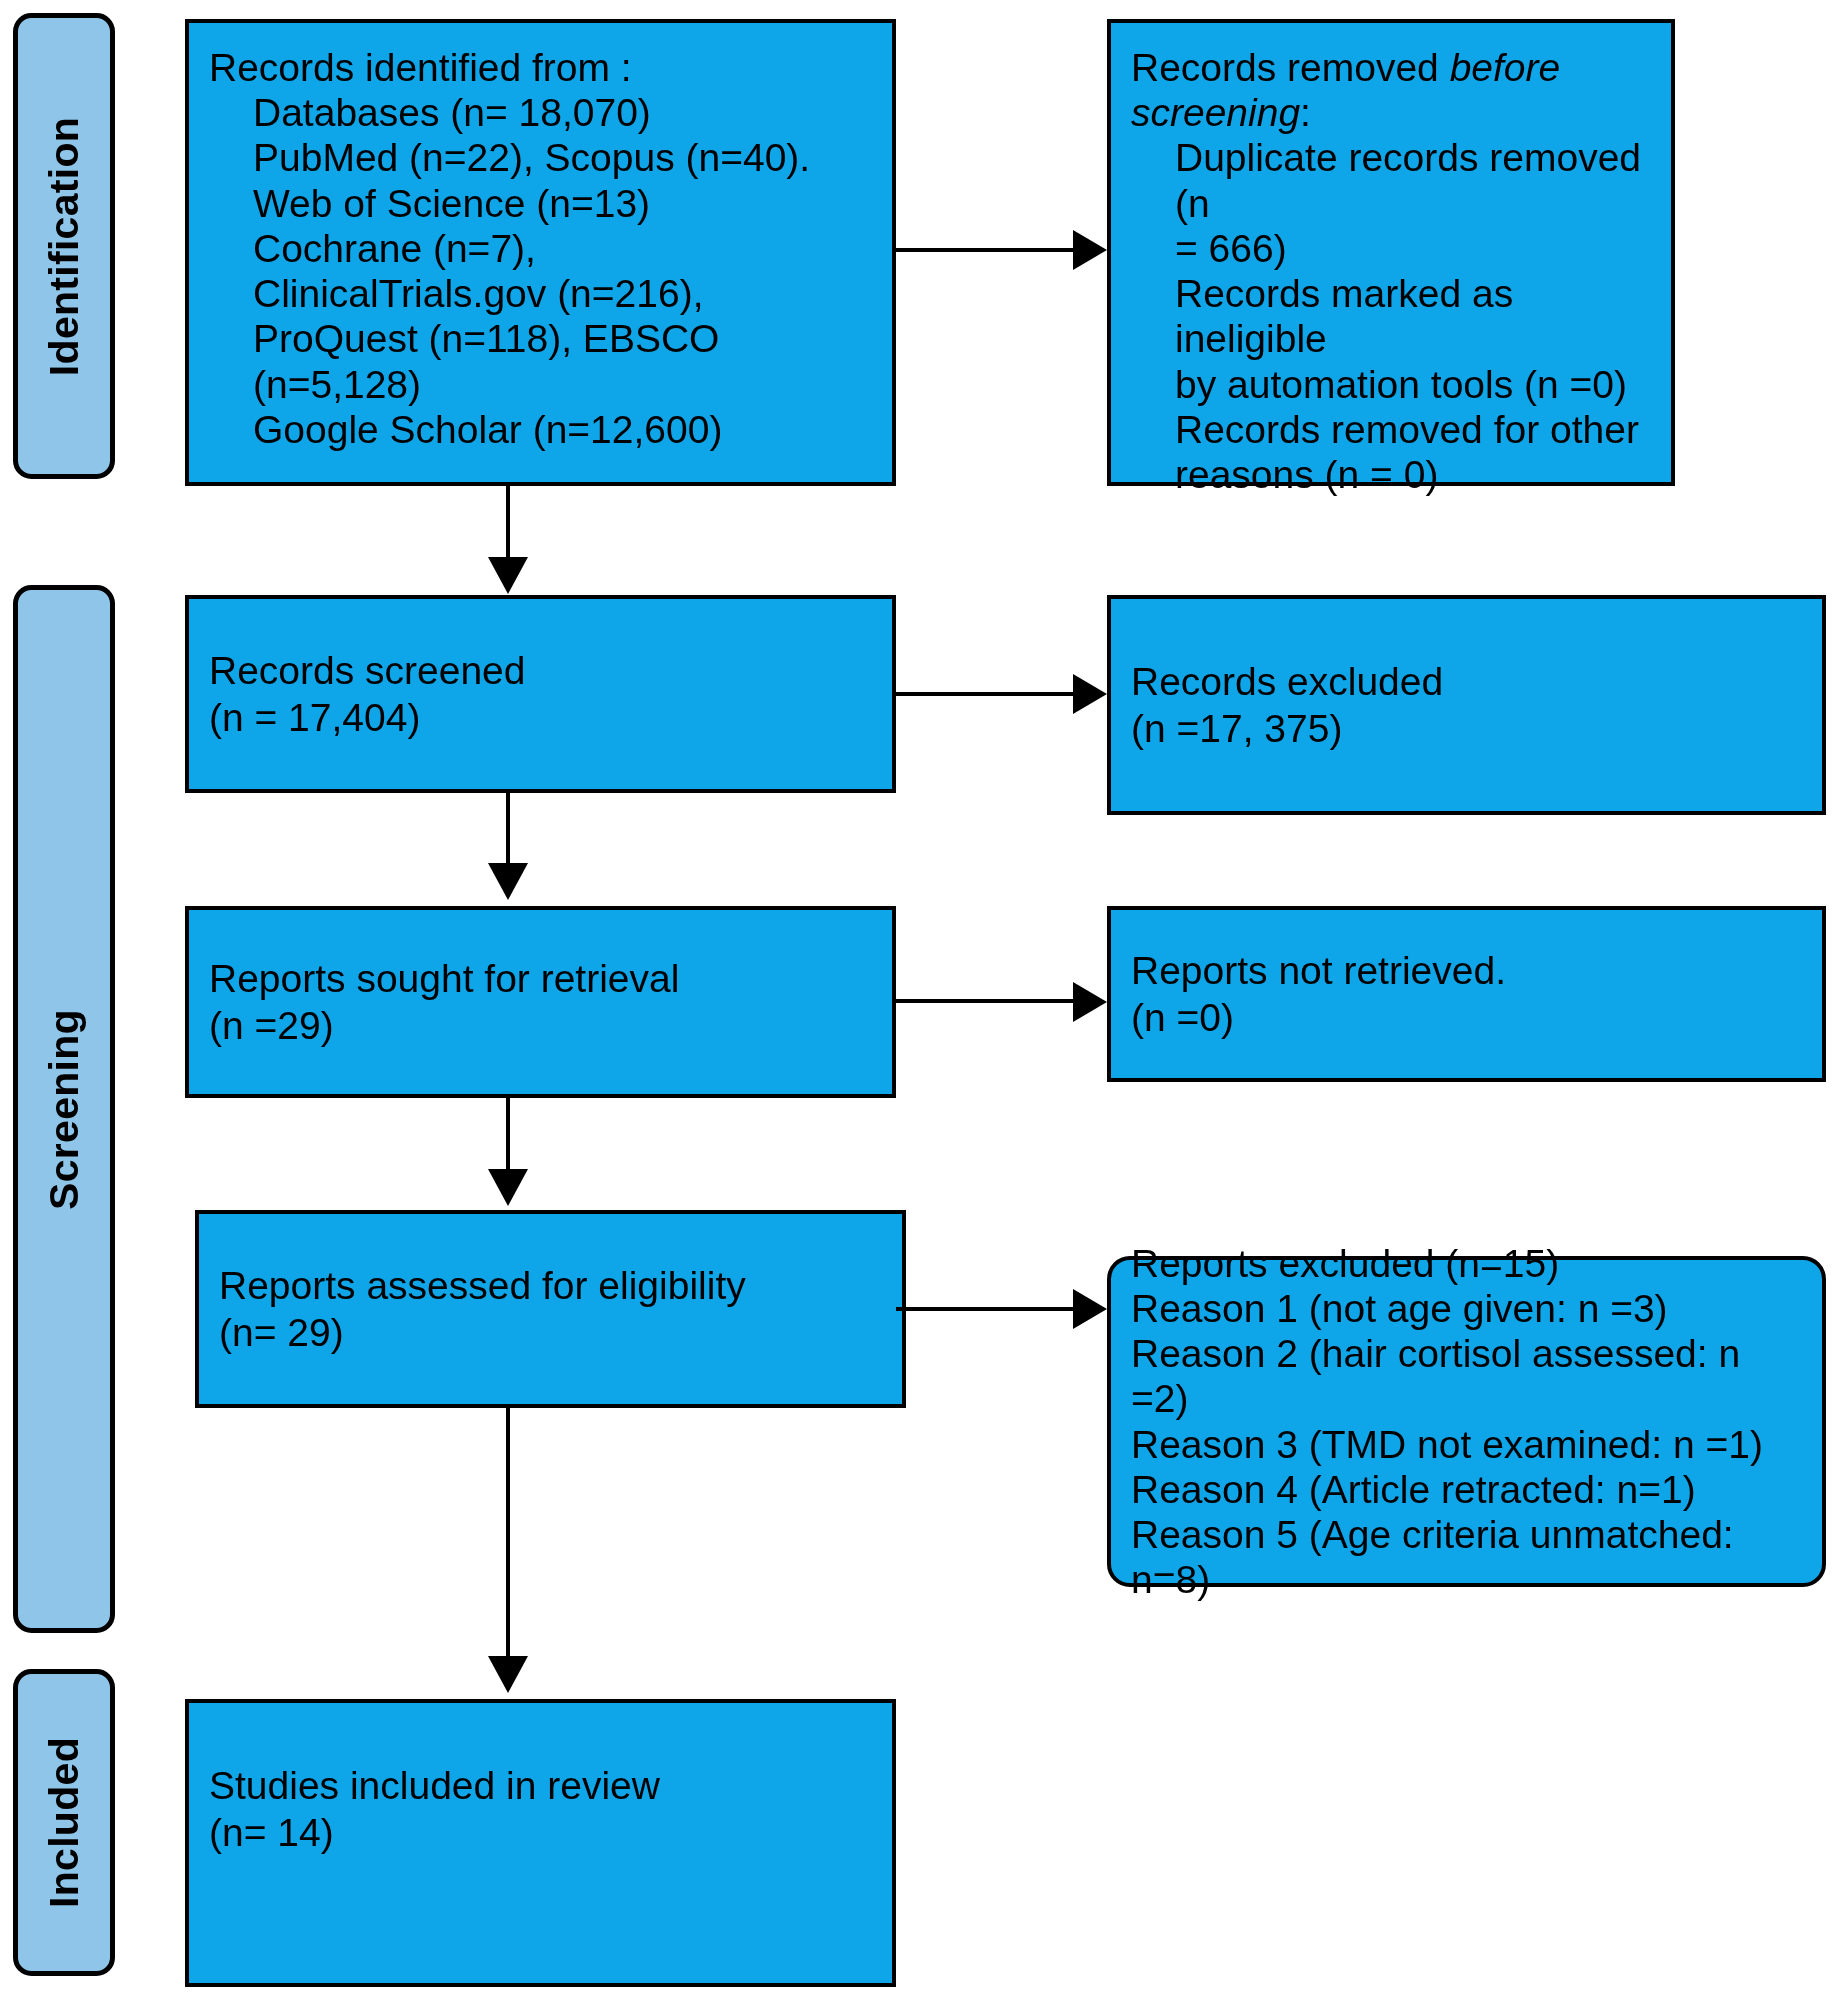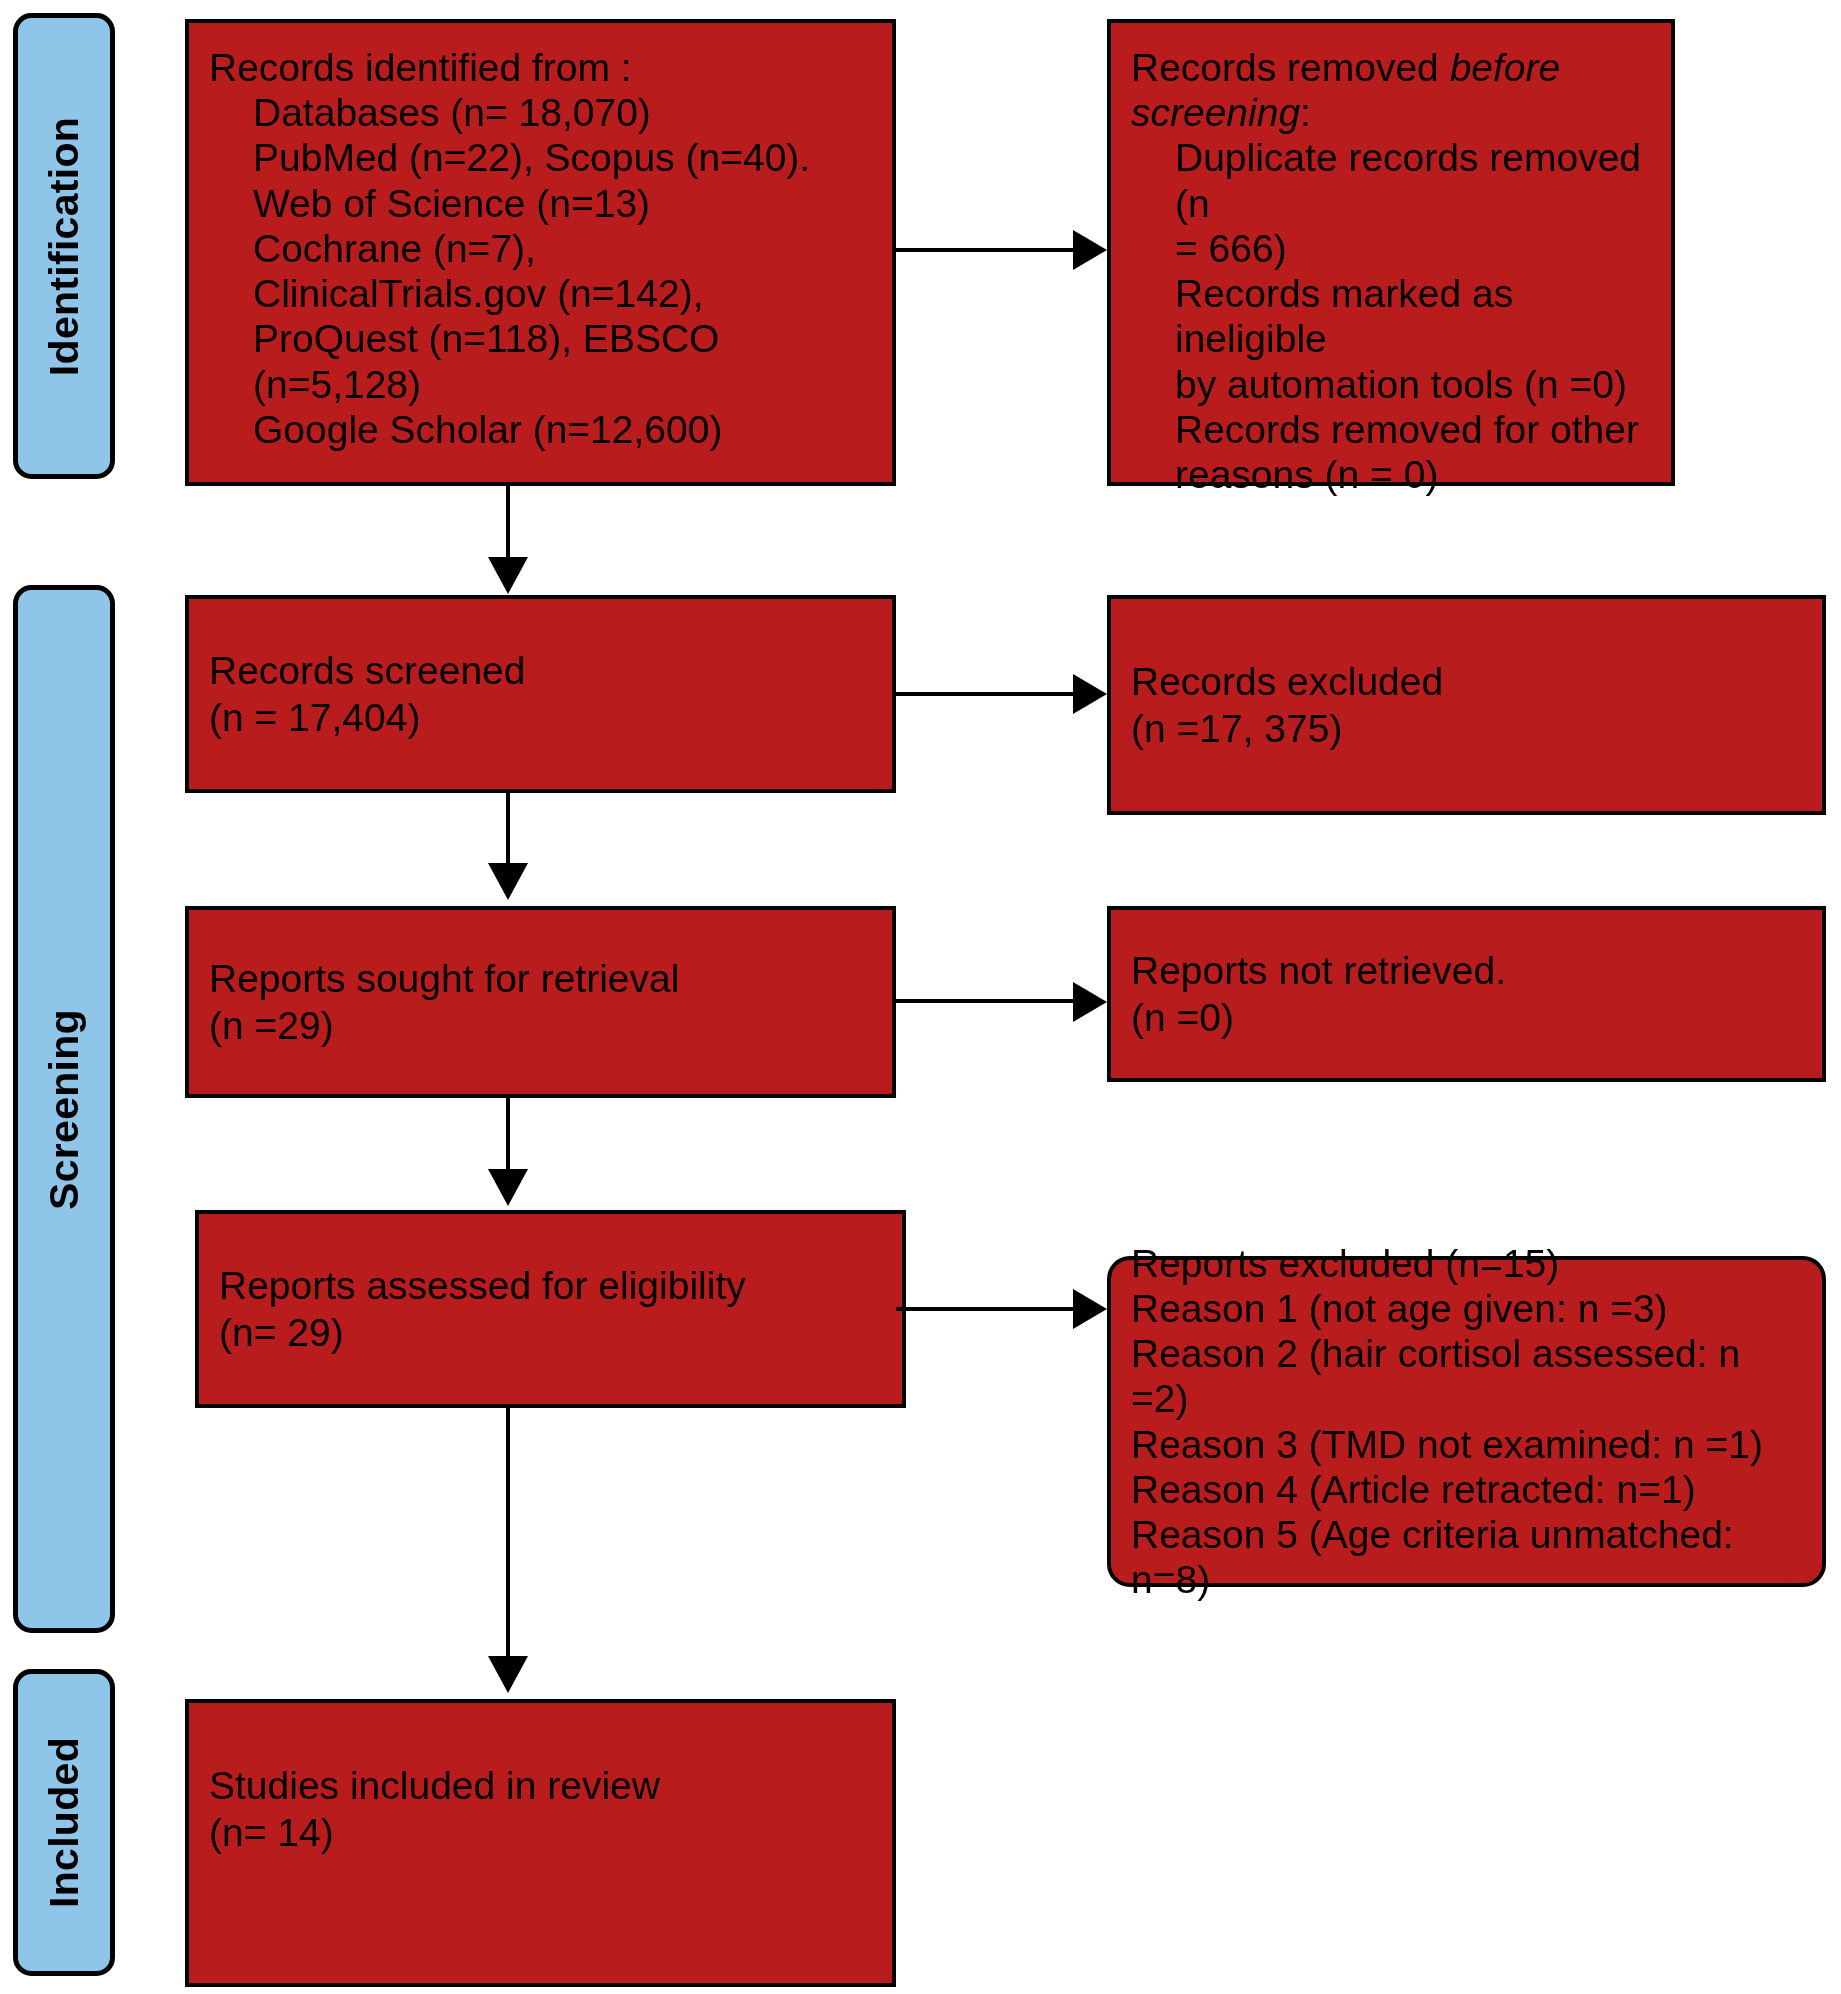--- a/index.html
+++ b/index.html
@@ -35,21 +35,21 @@
     font-weight: bold;
     font-size: 41px;
     line-height: 1;
     color: #000000;
     letter-spacing: 0.3px;
   }
 
   
   .flow-box {
     position: absolute;
-    background: #b91c1c;
+    background: #0ea5e9;
     border: 4.6px solid #000000;
     box-sizing: border-box;
     padding: 17px 20px;
     display: flex;
     flex-direction: column;
     justify-content: center;
   }
   .flow-box.top-aligned {
     justify-content: flex-start;
     padding-top: 22.5px;
@@ -111,21 +111,21 @@
   <div class="phase-bar" style="left:13.2px; top:1669px; width:102px; height:307px;">
     <span class="phase-label">Included</span>
   </div>
 
   <div class="flow-box top-aligned" style="left:185px; top:18.5px; width:711px; height:467px;">
     <div class="box-line tight">Records identified from :</div>
     <div class="box-line indent tight">Databases (n= 18,070)</div>
     <div class="box-line indent tight">PubMed (n=22), Scopus (n=40).</div>
     <div class="box-line indent tight">Web of Science (n=13)</div>
     <div class="box-line indent tight">Cochrane (n=7),</div>
-    <div class="box-line indent tight">ClinicalTrials.gov (n=142),</div>
+    <div class="box-line indent tight">ClinicalTrials.gov (n=216),</div>
     <div class="box-line indent tight">ProQuest (n=118), EBSCO</div>
     <div class="box-line indent tight">(n=5,128)</div>
     <div class="box-line indent tight">Google Scholar (n=12,600)</div>
   </div>
 
   <div class="flow-box top-aligned" style="left:1107px; top:18.5px; width:568px; height:467px;">
     <div class="box-line tight"><span>Records removed </span><em>before</em></div>
     <div class="box-line tight"><em>screening</em><span>:</span></div>
     <div class="box-line indent tight">Duplicate records removed (n</div>
     <div class="box-line indent tight">= 666)</div>

